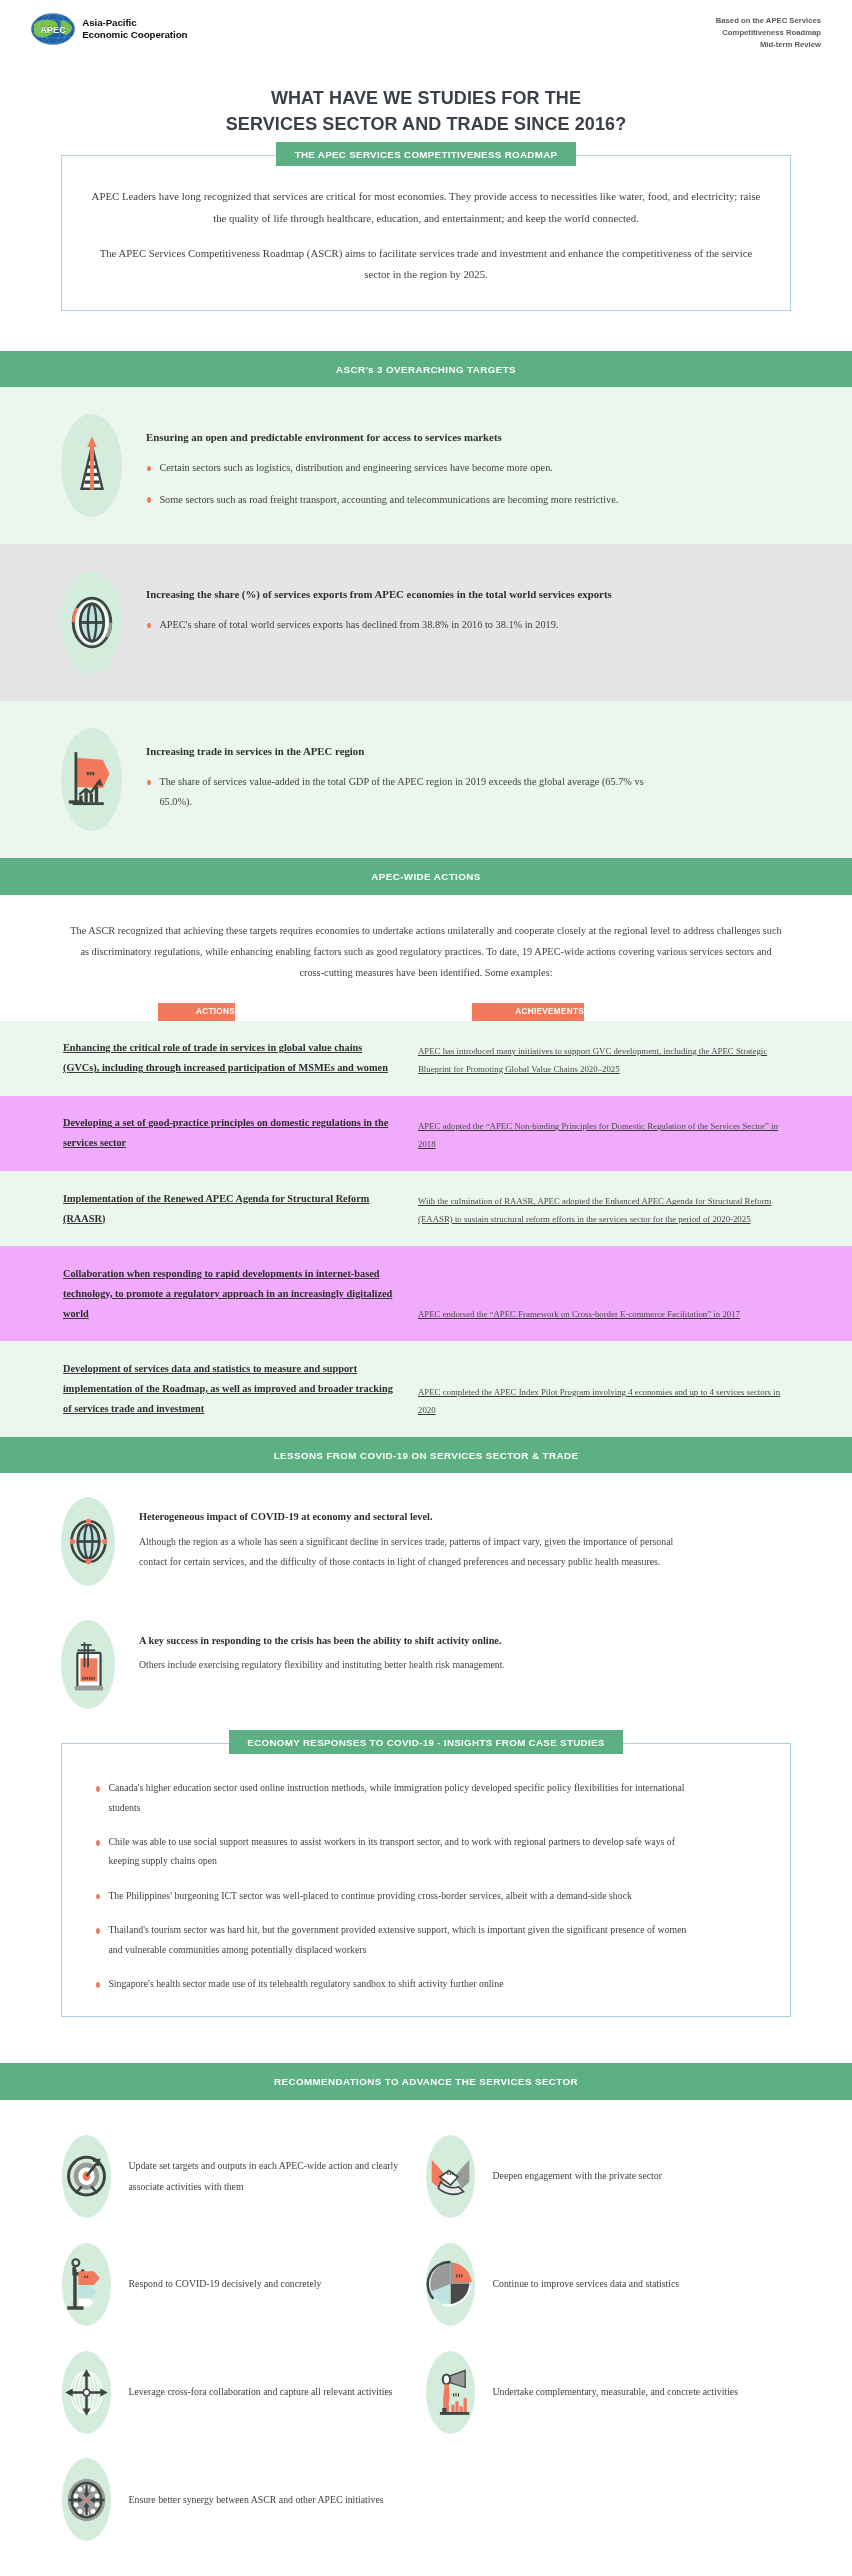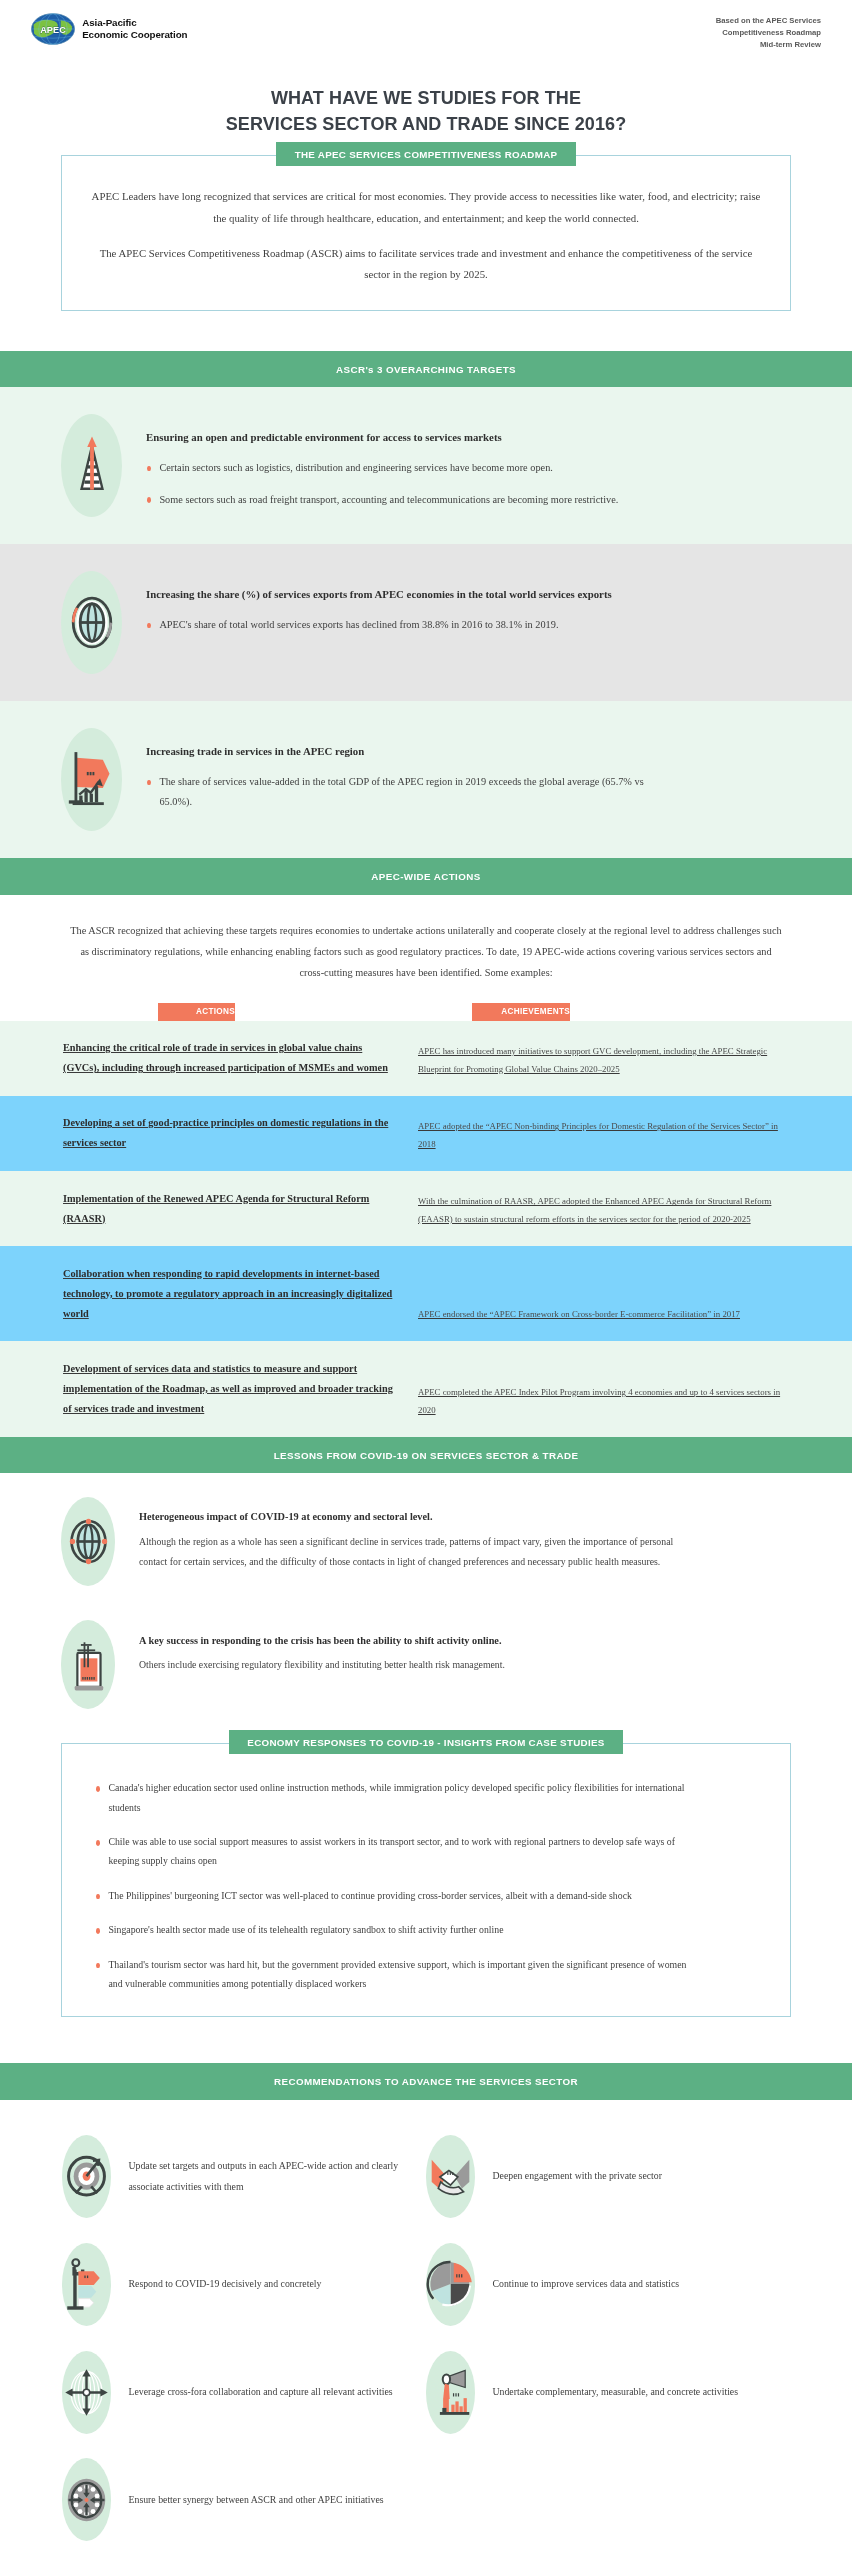--- a/index.html
+++ b/index.html
@@ -46,21 +46,21 @@
   ul.dots li::before { content: ""; position: absolute; left: 1px; top: 7.7px; width: 3.6px; height: 5.7px; border-radius: 50%; background: #f2795c; }
 
   
   .intro-text { padding: 25px 68px 15.5px 68px; text-align: center; font-size: 10.3px; line-height: 2.05; color: #3f3f3f; }
 
   
   .col-heads { display: flex; padding: 4.1px 0 0 0; }
   .chip { background: #f2795c; color: #fff; font-family: "Liberation Sans", sans-serif; font-weight: bold; font-size: 8.2px; letter-spacing: 0.3px; padding: 4.6px 0; width: 77px; text-align: right; }
   .table-row { display: flex; align-items: flex-end; padding: 17.5px 62px 17.5px 63px; gap: 0; text-decoration: underline; }
   .table-row.green { background: #eaf6ee; }
-  .table-row.pink  { background: #7dd3fc; }
+  .table-row.pink  { background: #f0abfc; }
   .cell-action { width: 355px; flex: 0 0 355px; font-weight: bold; font-size: 10.3px; line-height: 1.95; color: #2d2d2d; padding-right: 20.6px; }
   .cell-ach { flex: 1 1 auto; font-size: 8.8px; line-height: 2.0; color: #4a4a4a; }
 
   
   .lesson { display: flex; align-items: flex-start; padding: 24px 61px 5.2px 61px; gap: 24px; }
   .lesson .target-body { padding-top: 11.3px; }
   .lesson-head { font-weight: bold; font-size: 10.3px; line-height: 1.8; color: #2f2f2f; margin-bottom: 5.2px; }
   .lesson-sub { font-size: 9.8px; line-height: 2.05; color: #444; max-width: 556px; }
 
   
@@ -200,21 +200,21 @@
       </ul>
     </div>
   </div>
 
   <div class="band">APEC-WIDE ACTIONS</div>
   <div class="intro-text">The ASCR recognized that achieving these targets requires economies to undertake actions unilaterally and cooperate closely at the regional level to address challenges such as discriminatory regulations, while enhancing enabling factors such as good regulatory practices. To date, 19 APEC-wide actions covering various services sectors and cross-cutting measures have been identified. Some examples:</div>
 
   <div class="col-heads" style="padding-left:158px;">
     <div class="chip">ACTIONS</div>
     <div style="width:237px"></div>
-    <div class="chip" style="width:98px">ACHIEVEMENTS</div>
+    <div class="chip" style="width:112px">ACHIEVEMENTS</div>
   </div>
 
   <div class="table-row green">
     <div class="cell-action">Enhancing the critical role of trade in services in global value chains (GVCs), including through increased participation of MSMEs and women</div>
     <div class="cell-ach">APEC has introduced many initiatives to support GVC development, including the APEC Strategic Blueprint for Promoting Global Value Chains 2020–2025</div>
   </div>
   <div class="table-row pink">
     <div class="cell-action">Developing a set of good-practice principles on domestic regulations in the services sector</div>
     <div class="cell-ach">APEC adopted the “APEC Non-binding Principles for Domestic Regulation of the Services Sector” in 2018</div>
   </div>
@@ -281,22 +281,22 @@
   </div>
 
   <div class="framed cases">
     <div class="frame-title-wrap">
       <div class="frame-title">ECONOMY RESPONSES TO COVID-19 - INSIGHTS FROM CASE STUDIES</div>
     </div>
     <ul class="dots">
       <li>Canada's higher education sector used online instruction methods, while immigration policy developed specific policy flexibilities for international students</li>
       <li>Chile was able to use social support measures to assist workers in its transport sector, and to work with regional partners to develop safe ways of keeping supply chains open</li>
       <li>The Philippines' burgeoning ICT sector was well-placed to continue providing cross-border services, albeit with a demand-side shock</li>
+      <li>Thailand's tourism sector was hard hit, but the government provided extensive support, which is important given the significant presence of women and vulnerable communities among potentially displaced workers</li>
       <li>Singapore's health sector made use of its telehealth regulatory sandbox to shift activity further online</li>
-      <li>Thailand's tourism sector was hard hit, but the government provided extensive support, which is important given the significant presence of women and vulnerable communities among potentially displaced workers</li>
     </ul>
   </div>
 
   <div style="height:46px"></div>
   <div class="band">RECOMMENDATIONS TO ADVANCE THE SERVICES SECTOR</div>
 
   <div class="rec-grid">
 
     <div class="rec-item">
       <div class="rec-ell">

